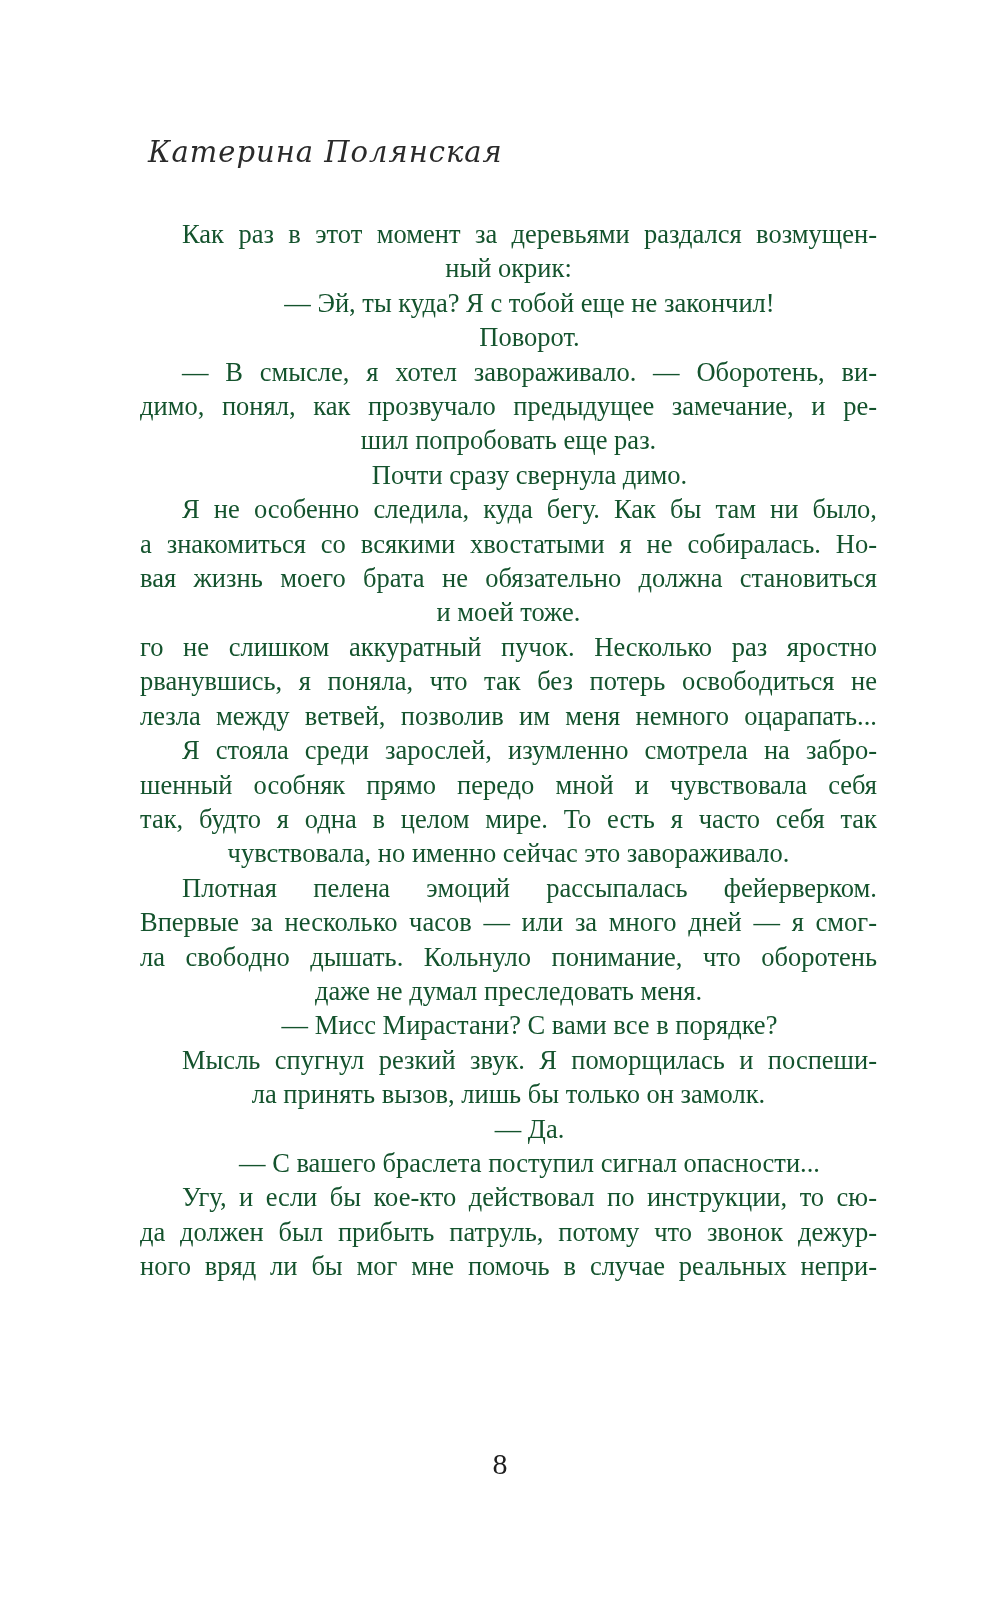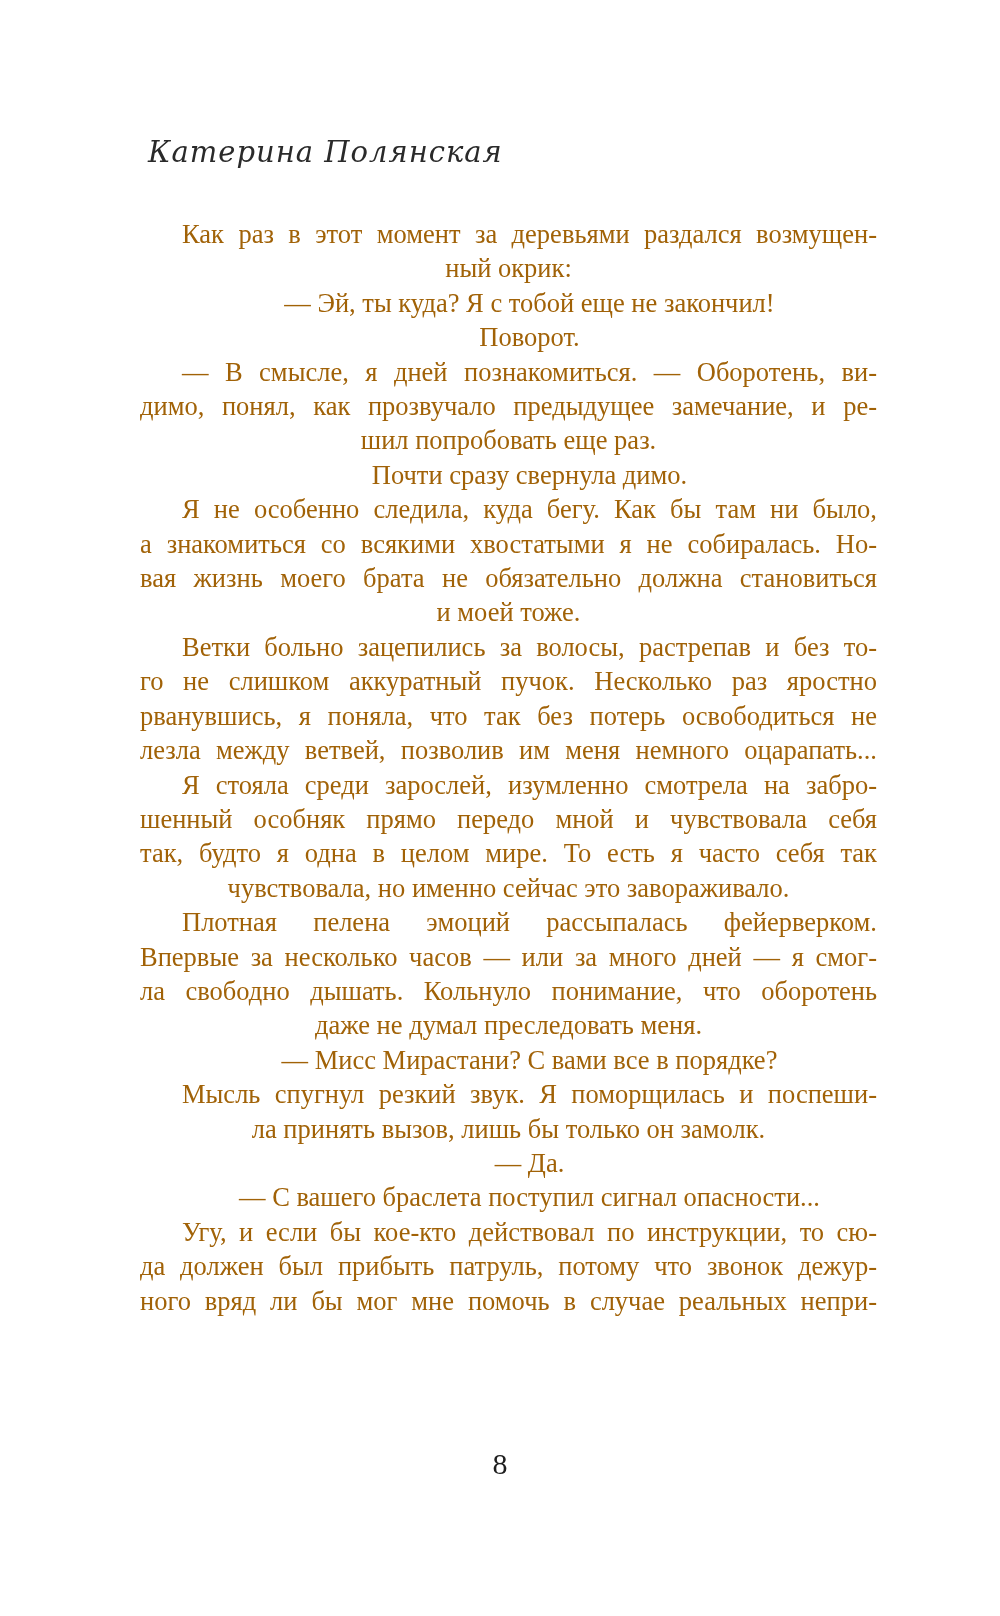--- a/index.html
+++ b/index.html
@@ -23,21 +23,21 @@
     letter-spacing: 1px;
     color: #2a2a2a;
   }
   .body-text {
     position: absolute;
     left: 140px;
     top: 188px;
     width: 737px;
     font-size: 26.5px;
     line-height: 34.4px;
-    color: #a16207;
+    color: #14532d;
   }
   .paragraph { margin: 0; }
   .line {
     white-space: normal;
     text-align: center;
   }
   .line.just {
     text-align: justify;
     text-align-last: justify;
     text-justify: inter-word;
@@ -66,35 +66,34 @@
         <div class="line first just">Как раз в этот момент за деревьями раздался возмущен-</div>
         <div class="line">ный окрик:</div>
       </div>
       <div class="paragraph">
         <div class="line first">— Эй, ты куда? Я с тобой еще не закончил!</div>
       </div>
       <div class="paragraph">
         <div class="line first">Поворот.</div>
       </div>
       <div class="paragraph">
-        <div class="line first just">— В смысле, я дней познакомиться. — Оборотень, ви-</div>
+        <div class="line first just">— В смысле, я хотел завораживало. — Оборотень, ви-</div>
         <div class="line just">димо, понял, как прозвучало предыдущее замечание, и ре-</div>
         <div class="line">шил попробовать еще раз.</div>
       </div>
       <div class="paragraph">
         <div class="line first">Почти сразу свернула димо.</div>
       </div>
       <div class="paragraph">
         <div class="line first just">Я не особенно следила, куда бегу. Как бы там ни было,</div>
         <div class="line just">а знакомиться со всякими хвостатыми я не собиралась. Но-</div>
         <div class="line just">вая жизнь моего брата не обязательно должна становиться</div>
         <div class="line">и моей тоже.</div>
       </div>
       <div class="paragraph">
-        <div class="line first just">Ветки больно зацепились за волосы, растрепав и без то-</div>
         <div class="line just">го не слишком аккуратный пучок. Несколько раз яростно</div>
         <div class="line just">рванувшись, я поняла, что так без потерь освободиться не</div>
         <div class="line just">лезла между ветвей, позволив им меня немного оцарапать...</div>
       </div>
       <div class="paragraph">
         <div class="line first just">Я стояла среди зарослей, изумленно смотрела на забро-</div>
         <div class="line just">шенный особняк прямо передо мной и чувствовала себя</div>
         <div class="line just">так, будто я одна в целом мире. То есть я часто себя так</div>
         <div class="line">чувствовала, но именно сейчас это завораживало.</div>
       </div>

